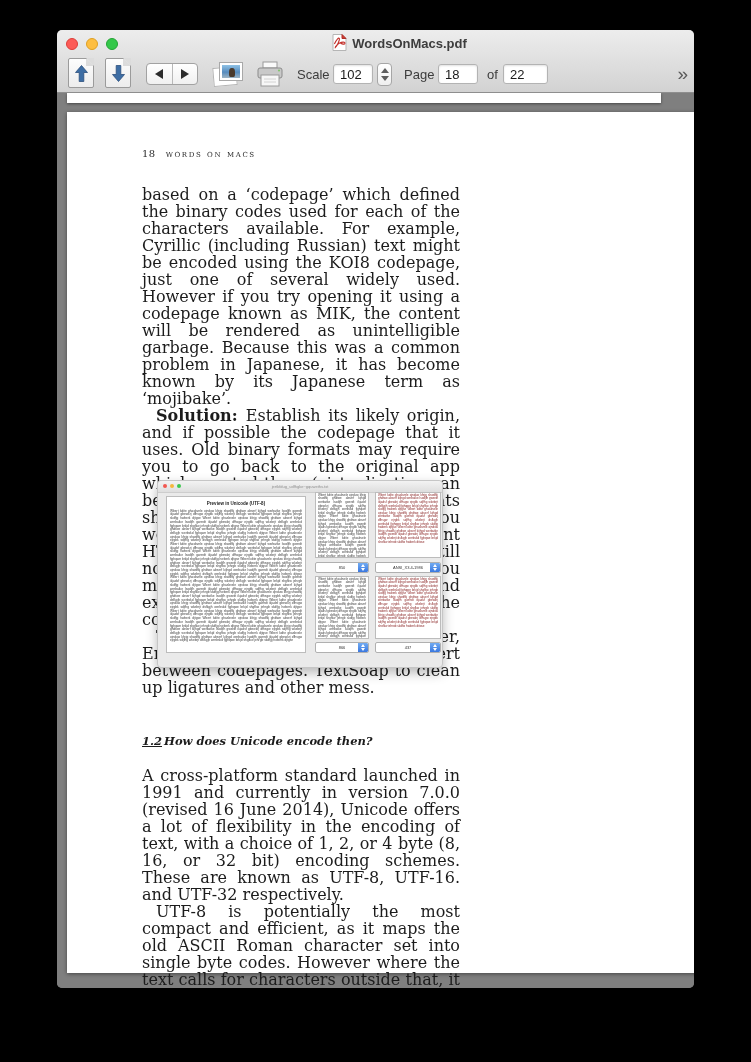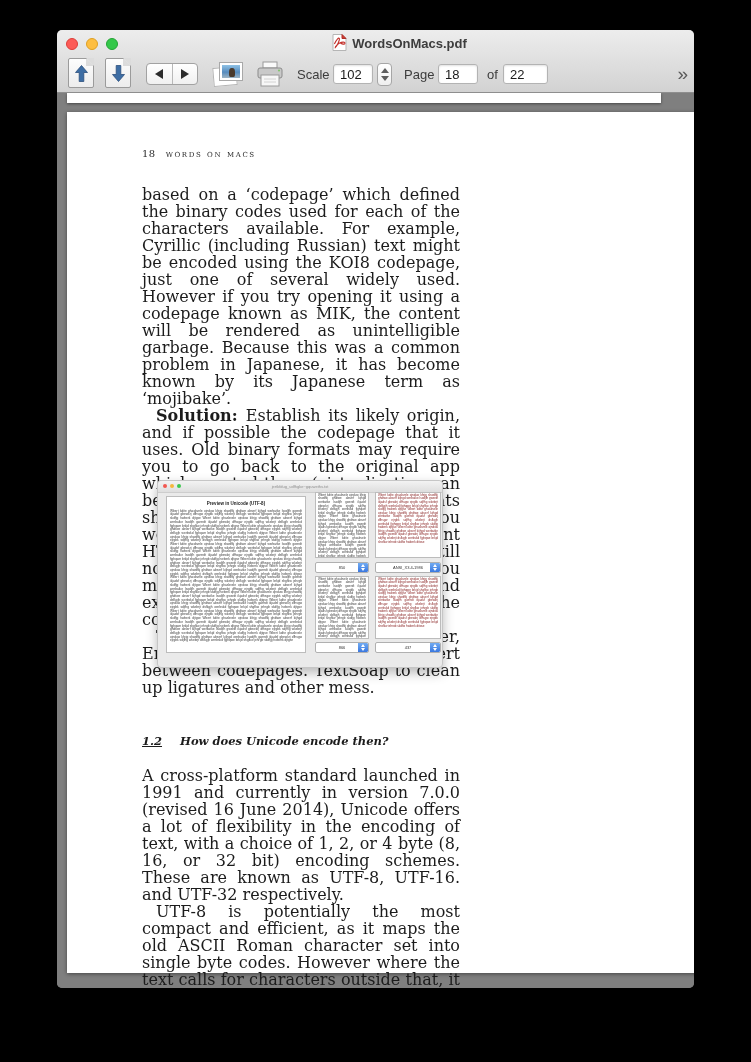--- a/index.html
+++ b/index.html
@@ -67,21 +67,21 @@
   .running-header{position:absolute;left:75px;top:36px;font-size:10px;color:#2a2a2a;}
   .rh-num{letter-spacing:.5px;margin-right:10px;}
   .rh-title{font-variant:small-caps;letter-spacing:1.6px;}
   .body-col{position:absolute;left:75px;top:74px;width:318px;}
   .body-col p,.section-col p{font-size:16px;line-height:17px;margin:0;text-align:justify;}
   p.ind{text-indent:14px;}
   p.it{font-style:italic;}
   b.lead{font-weight:bold;}
   .section-col{position:absolute;left:75px;top:622px;width:318px;}
   .sec-head{font-size:11.5px;font-style:italic;margin:0 0 19px 0;}
-  .sec-num{margin-right:18px;text-decoration:underline;}
+  .sec-num{margin-right:2px;text-decoration:underline;}
   
   .figure{position:absolute;left:90px;top:368px;width:286px;height:188px;background:#eaeaea;
           border:1px solid #c6c6c6;border-radius:4px;box-shadow:0 5px 12px rgba(0,0,0,.28);
           box-sizing:border-box;}
   .figbar{position:absolute;left:0;top:0;right:0;height:11px;border-radius:4px 4px 0 0;
           background:linear-gradient(#f3f3f3,#dedede);border-bottom:1px solid #cdcdcd;}
   .figdots{position:absolute;left:5px;top:3px;display:flex;gap:3px;}
   .fdot{width:4px;height:4px;border-radius:50%;}
   .fdot.r{background:#f25750;} .fdot.y{background:#f5b73c;} .fdot.g{background:#3dc84e;}
   .figtitle{position:absolute;inset:0;text-align:center;}

